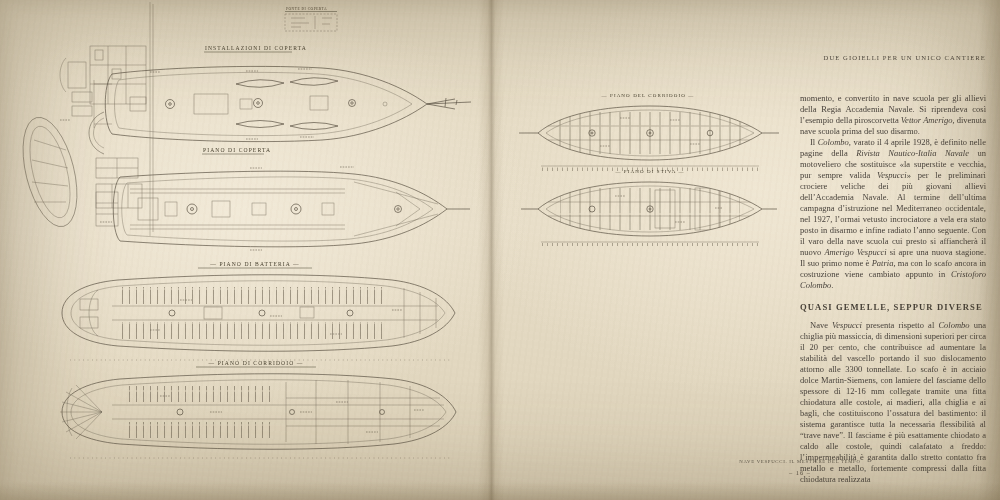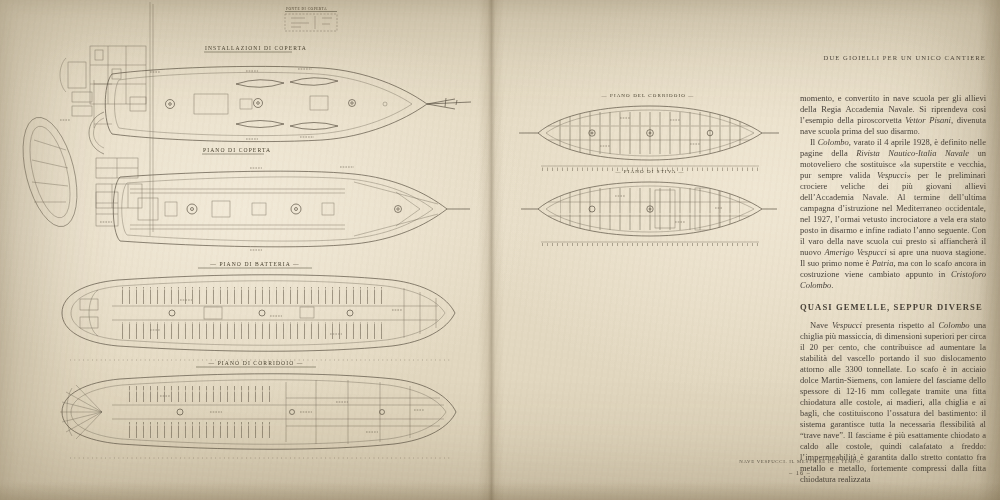--- a/index.html
+++ b/index.html
@@ -226,21 +226,21 @@
         <circle class="ink" cx="145" cy="127" r="1"></circle>
       <path class="sq" d="M110,114 h10 M170,140 h10 M210,126 h8"></path>
       <path class="thin" d="M36,160 H254"></path>
       <rect x="36" y="161" width="218" height="4" fill="url(#tk)"></rect>
     </g>
   </svg>
 
   <div class="running-header">DUE GIOIELLI PER UN UNICO CANTIERE</div>
 
   <div class="text-col">
-    <p><span>momento, e convertito in nave scuola per gli allievi della Regia Accademia Navale. Si riprendeva così l’esempio della piroscorvetta </span><span style="font-style: italic;">Vettor Pisani</span><span>, divenuta nave scuola prima del suo disarmo.</span></p>
+    <p><span>momento, e convertito in nave scuola per gli allievi della Regia Accademia Navale. Si riprendeva così l’esempio della piroscorvetta </span><span style="font-style: italic;">Vettor Amerigo</span><span>, divenuta nave scuola prima del suo disarmo.</span></p>
     <p class="indent"><span>Il </span><span style="font-style: italic;">Colombo</span><span>, varato il 4 aprile 1928, è definito nelle pagine della </span><span style="font-style: italic;">Rivista Nautico-Italia Navale</span><span> un motoveliero che sostituisce «la superstite e vecchia, pur sempre valida </span><span style="font-style: italic;">Vespucci</span><span>» per le preliminari crociere veliche dei più giovani allievi dell’Accademia Navale. Al termine dell’ultima campagna d’istruzione nel Mediterraneo occidentale, nel 1927, l’ormai vetusto incrociatore a vela era stato posto in disarmo e infine radiato l’anno seguente. Con il varo della nave scuola cui presto si affiancherà il nuovo </span><span style="font-style: italic;">Amerigo Vespucci</span><span> si apre una nuova stagione. Il suo primo nome è </span><span style="font-style: italic;">Patria</span><span>, ma con lo scafo ancora in costruzione viene cambiato appunto in </span><span style="font-style: italic;">Cristoforo Colombo</span><span>.</span></p>
     <h2 class="section-heading">QUASI GEMELLE, SEPPUR DIVERSE</h2>
     <p class="indent"><span>Nave </span><span style="font-style: italic;">Vespucci</span><span> presenta rispetto al </span><span style="font-style: italic;">Colombo</span><span> una chiglia più massiccia, di dimensioni superiori per circa il 20 per cento, che contribuisce ad aumentare la stabilità del vascello portando il suo dislocamento attorno alle 3300 tonnellate. Lo scafo è in acciaio dolce Martin-Siemens, con lamiere del fasciame dello spessore di 12-16 mm collegate tramite una fitta chiodatura alle costole, ai madieri, alla chiglia e ai bagli, che costituiscono l’ossatura del bastimento: il sistema garantisce tutta la necessaria flessibilità al “trave nave”. Il fasciame è più esattamente chiodato a caldo alle costole, quindi calafatato a freddo: l’impermeabilità è garantita dallo stretto contatto fra metallo e metallo, fortemente compressi dalla fitta chiodatura realizzata</span></p>
   </div>
 
   <div class="footer-title">NAVE VESPUCCI. IL MESTIERE DEL TEMPO</div>
   <div class="page-number">– 16 –</div>
 
   <div class="texture"></div>
   <div class="spine"></div>

